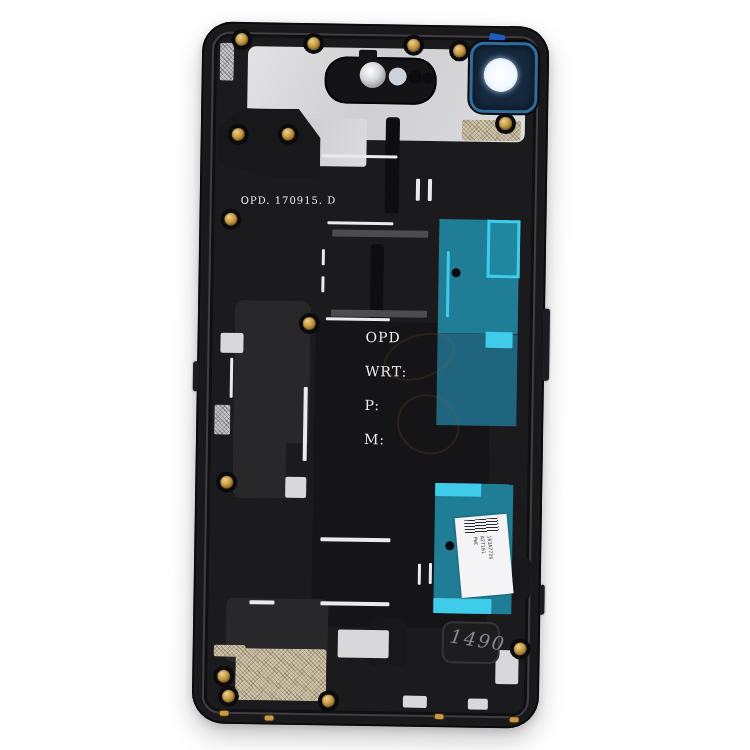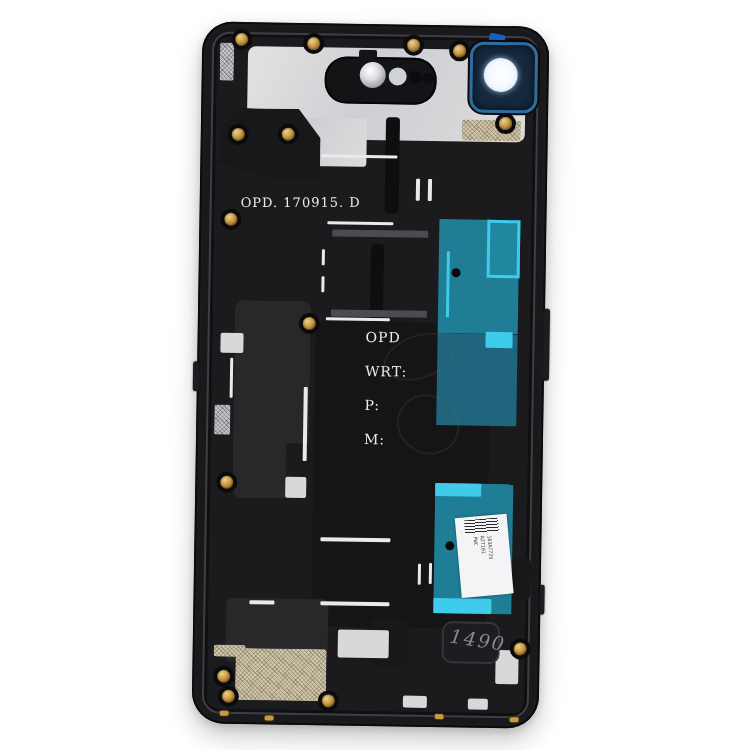--- a/index.html
+++ b/index.html
@@ -174,21 +174,21 @@
   <div class="abs screw" style="left:130px;top:671px"></div>
   <div class="abs screw" style="left:321px;top:616px"></div>
   <div class="abs contact" style="left:28px;top:689px"></div>
   <div class="abs contact" style="left:73px;top:693px"></div>
   <div class="abs contact" style="left:243px;top:689px"></div>
   <div class="abs contact" style="left:318px;top:691px"></div>
 
   <div class="abs scrawl" style="left:185px;top:310px;width:70px;height:40px;transform:rotate(-20deg)"></div>
   <div class="abs scrawl" style="left:200px;top:370px;width:60px;height:55px;transform:rotate(30deg)"></div>
 
-  <div class="abs stencil" style="left:41px;top:172px;font-size:13px;transform:rotate(-1deg)">OPD. 170915. D</div>
+  <div class="abs stencil" style="left:41px;top:172px;font-size:10px;transform:rotate(-1deg)">OPD. 170915. D</div>
 
   <div class="abs stencil spec" style="left:168px;top:296px">
     <div>OPD</div>
     <div>WRT:</div>
     <div>P:</div>
     <div>M:</div>
   </div>
 
   <div class="abs code-plate" style="left:249px;top:596px;width:54px;height:38px">
     <div class="abs handwrite" style="left:6px;top:5px;transform:rotate(8deg)">1490</div>

